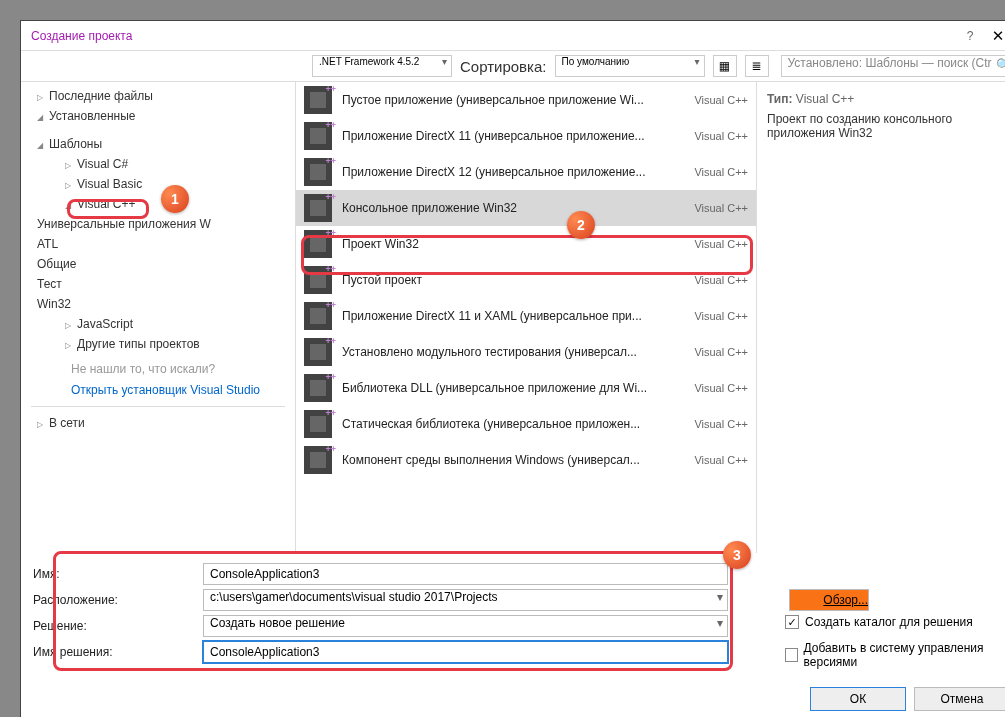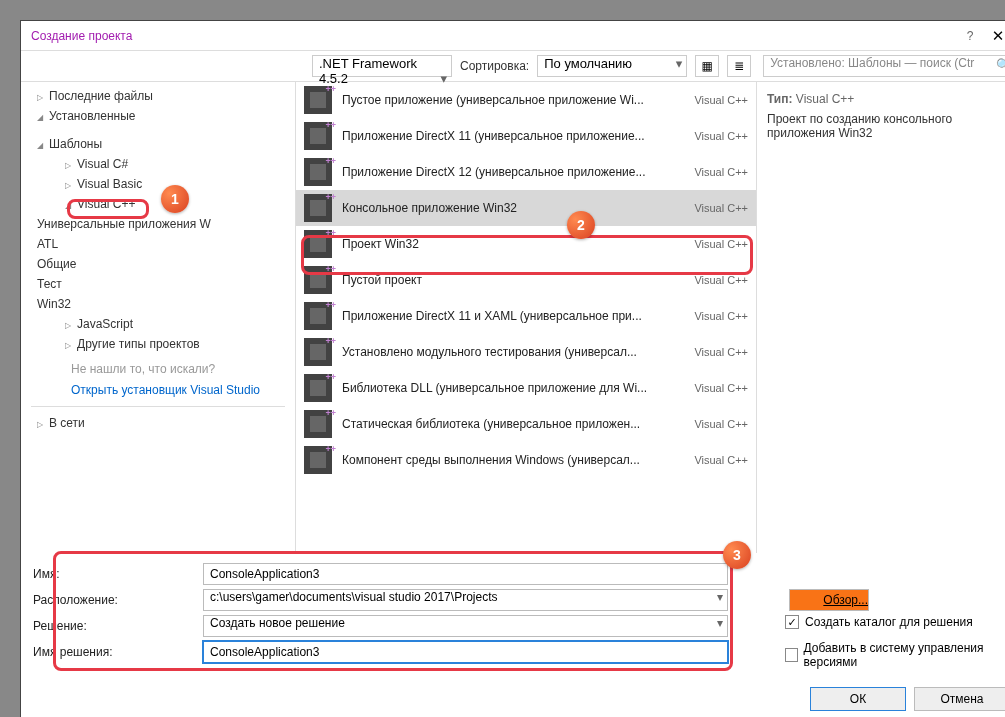--- a/index.html
+++ b/index.html
@@ -4,24 +4,24 @@
 <style>
 * { box-sizing: border-box; margin: 0; padding: 0; }
 body { font-family: "Segoe UI", Tahoma, sans-serif; font-size: 12px; background: #888; padding: 20px; }
 .window { width: 1005px; height: 717px; background: #fff; border: 1px solid #444; position: relative; }
 .titlebar { height: 30px; display: flex; align-items: center; padding: 0 10px; border-bottom: 1px solid #ddd; }
 .titlebar .title { flex: 1; font-size: 12px; color: #a21caf; }
 .titlebar .help { width: 24px; text-align: center; color: #666; cursor: pointer; }
 .titlebar .close { width: 32px; height: 30px; text-align: center; line-height: 30px; font-size: 15px; cursor: pointer; }
 .toolbar { height: 30px; display: flex; align-items: center; padding: 0 8px; gap: 8px; }
 .tb-spacer { width: 275px; }
-.fw-select, .sort-select { height: 22px; border: 1px solid #ccc; background: #fff; font-size: 13px; padding: 0 20px 0 6px; position: relative; cursor: pointer; }
+.fw-select, .sort-select { height: 22px; border: 1px solid #ccc; background: #fff; font-size: 10px; padding: 0 20px 0 6px; position: relative; cursor: pointer; }
 .fw-select { width: 140px; }
 .fw-select::after, .sort-select::after { content: "▾"; position: absolute; right: 4px; color: #666; }
-.sort-label { font-size: 12px; color: #333; }
+.sort-label { font-size: 15px; color: #333; }
 .sort-select { width: 150px; }
 .view-btn { width: 24px; height: 22px; border: 1px solid #ccc; display: flex; align-items: center; justify-content: center; cursor: pointer; font-size: 12px; }
 .search { flex: 1; height: 22px; border: 1px solid #ccc; padding: 0 22px 0 6px; font-size: 12px; color: #888; position: relative; margin-left: 4px; }
 .search .mag { position: absolute; right: 4px; top: 2px; color: #666; }
 .main { display: flex; height: 472px; border-top: 1px solid #ddd; }
 .sidebar { width: 275px; border-right: 1px solid #ddd; overflow: hidden; padding-top: 4px; }
 .sb-item { padding: 3px 8px 3px 16px; font-size: 12px; color: #333; cursor: pointer; white-space: nowrap; }
 .sb-item .arrow { display: inline-block; width: 12px; color: #888; }
 .sb-expanded .arrow::before { content: "◢"; font-size: 8px; }
 .sb-collapsed .arrow::before { content: "▷"; font-size: 8px; }

